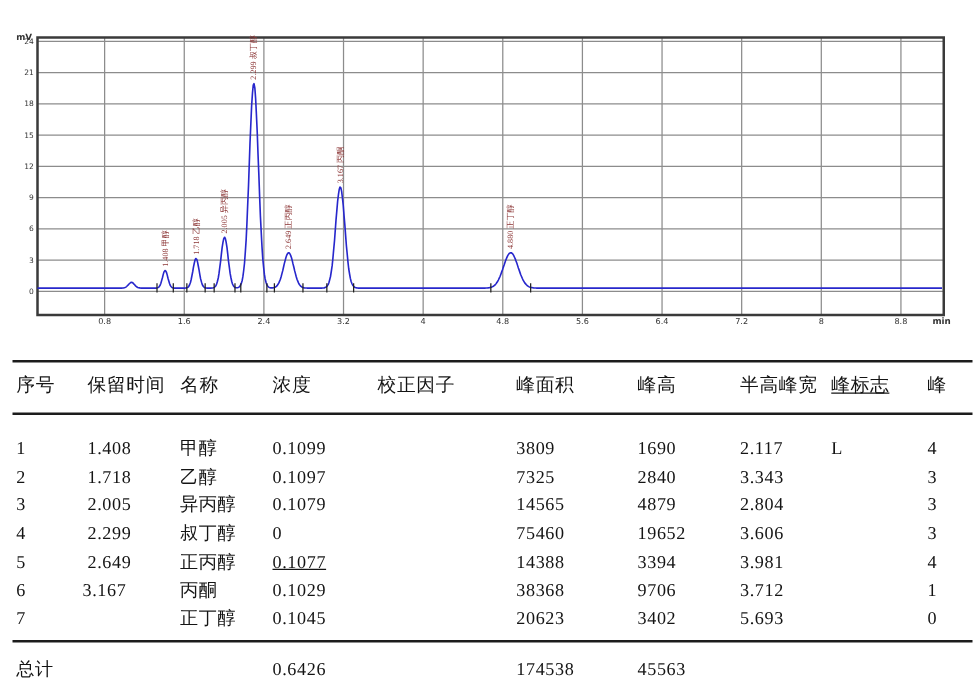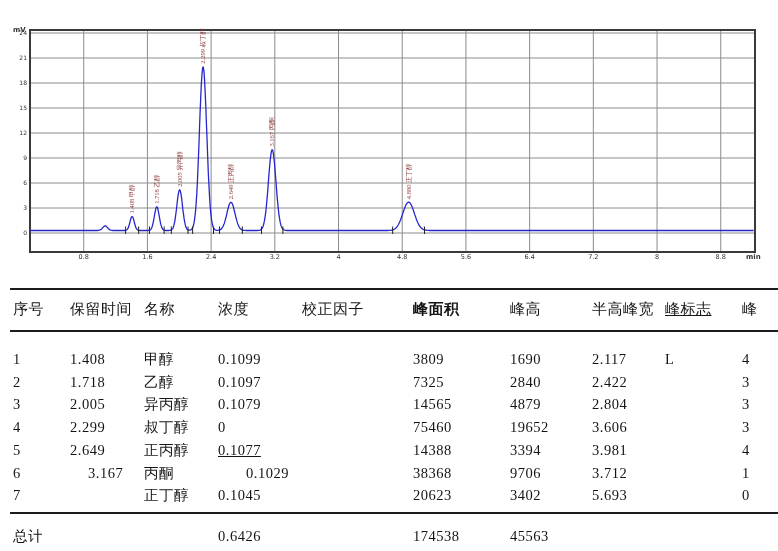--- a/index.html
+++ b/index.html
@@ -95,21 +95,21 @@
 </div>
 
 <div id="table-wrap">
   <div class="rule" id="rule-top"></div>
   <div id="thead" class="trow" style="top: 299px;">
       <span class="cell" style="left: 13px;">序号</span>
       <span class="cell" style="left: 70px;">保留时间</span>
       <span class="cell" style="left: 144px;">名称</span>
       <span class="cell" style="left: 218px;">浓度</span>
       <span class="cell" style="left: 302px;">校正因子</span>
-      <span class="cell" style="left: 413px; font-weight: bold;">峰面积</span>
+      <span class="cell" style="left: 413px;">峰面积</span>
       <span class="cell" style="left: 510px;">峰高</span>
       <span class="cell" style="left: 592px;">半高峰宽</span>
       <span class="cell" style="left: 665px; text-decoration: underline;">峰标志</span>
       <span class="cell" style="left: 742px;">峰</span>
     </div>
   <div class="rule" id="rule-mid"></div>
   <div id="tbody">
       <div class="trow" style="top: 349px;">
         <span class="cell" style="left: 13px;">1</span>
         <span class="cell" style="left: 70px;">1.408</span>
@@ -121,21 +121,21 @@
         <span class="cell" style="left: 665px;">L</span>
         <span class="cell" style="left: 742px;">4</span>
       </div>
       <div class="trow" style="top: 371.7px;">
         <span class="cell" style="left: 13px;">2</span>
         <span class="cell" style="left: 70px;">1.718</span>
         <span class="cell" style="left: 144px;">乙醇</span>
         <span class="cell" style="left: 218px;">0.1097</span>
         <span class="cell" style="left: 413px;">7325</span>
         <span class="cell" style="left: 510px;">2840</span>
-        <span class="cell" style="left: 592px;">2.422</span>
+        <span class="cell" style="left: 592px;">3.343</span>
         <span class="cell" style="left: 742px;">3</span>
       </div>
       <div class="trow" style="top: 394.4px;">
         <span class="cell" style="left: 13px;">3</span>
         <span class="cell" style="left: 70px;">2.005</span>
         <span class="cell" style="left: 144px;">异丙醇</span>
         <span class="cell" style="left: 218px; text-align: right;">0.1079</span>
         <span class="cell" style="left: 413px;">14565</span>
         <span class="cell" style="left: 510px;">4879</span>
         <span class="cell" style="left: 592px;">2.804</span>
@@ -156,23 +156,23 @@
         <span class="cell" style="left: 70px;">2.649</span>
         <span class="cell" style="left: 144px;">正丙醇</span>
         <span class="cell" style="left: 218px; text-decoration: underline;">0.1077</span>
         <span class="cell" style="left: 413px;">14388</span>
         <span class="cell" style="left: 510px;">3394</span>
         <span class="cell" style="left: 592px;">3.981</span>
         <span class="cell" style="left: 742px;">4</span>
       </div>
       <div class="trow" style="top: 462.5px;">
         <span class="cell" style="left: 13px;">6</span>
-        <span class="cell" style="left: 88px; text-align: right;">3.167</span>
+        <span class="cell" style="left: 66px; text-align: right;">3.167</span>
         <span class="cell" style="left: 144px;">丙酮</span>
-        <span class="cell" style="left: 218px; margin-left: 28px;">0.1029</span>
+        <span class="cell" style="left: 218px;">0.1029</span>
         <span class="cell" style="left: 413px;">38368</span>
         <span class="cell" style="left: 510px;">9706</span>
         <span class="cell" style="left: 592px;">3.712</span>
         <span class="cell" style="left: 742px;">1</span>
       </div>
       <div class="trow" style="top: 485.2px;">
         <span class="cell" style="left: 13px;">7</span>
         <span class="cell" style="left: 70px; margin-top: 20px;">4.880</span>
         <span class="cell" style="left: 144px;">正丁醇</span>
         <span class="cell" style="left: 218px;">0.1045</span>

